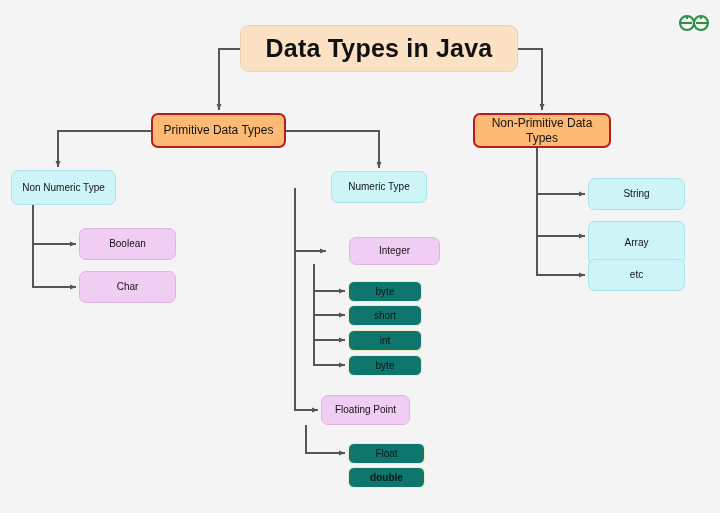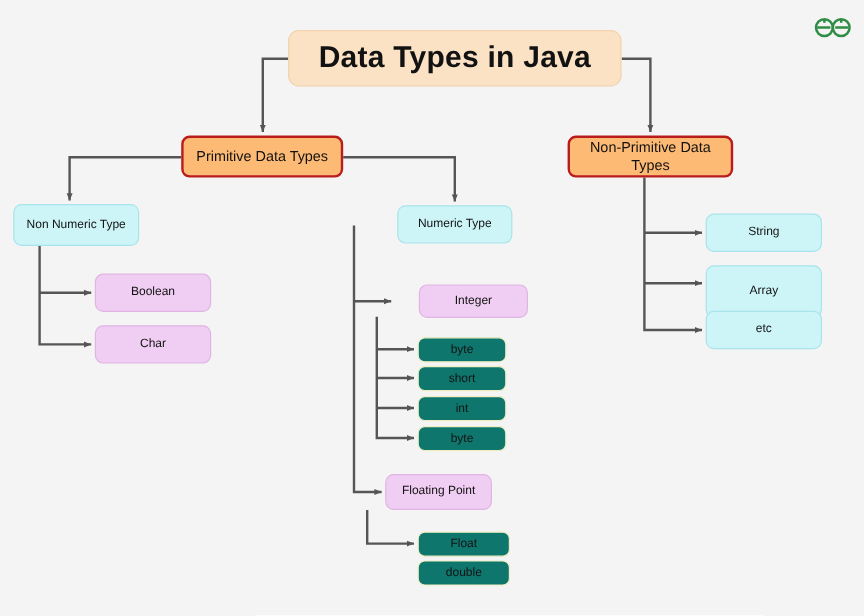--- a/index.html
+++ b/index.html
@@ -59,21 +59,21 @@
     border: 1px solid #e0b5e4;
     font-size: 10px;
   }
   .node-yellow {
     background: #0f766e;
     border: 1px solid #eeeec2;
     font-size: 10px;
     border-radius: 6px;
   }
   .node-yellow.bold {
-    font-weight: normal;
+    font-weight: bold;
   }
   .gfg-logo {
     position: absolute;
     left: 676px;
     top: 11px;
     width: 36px;
     height: 24px;
     z-index: 3;
   }
 </style>

